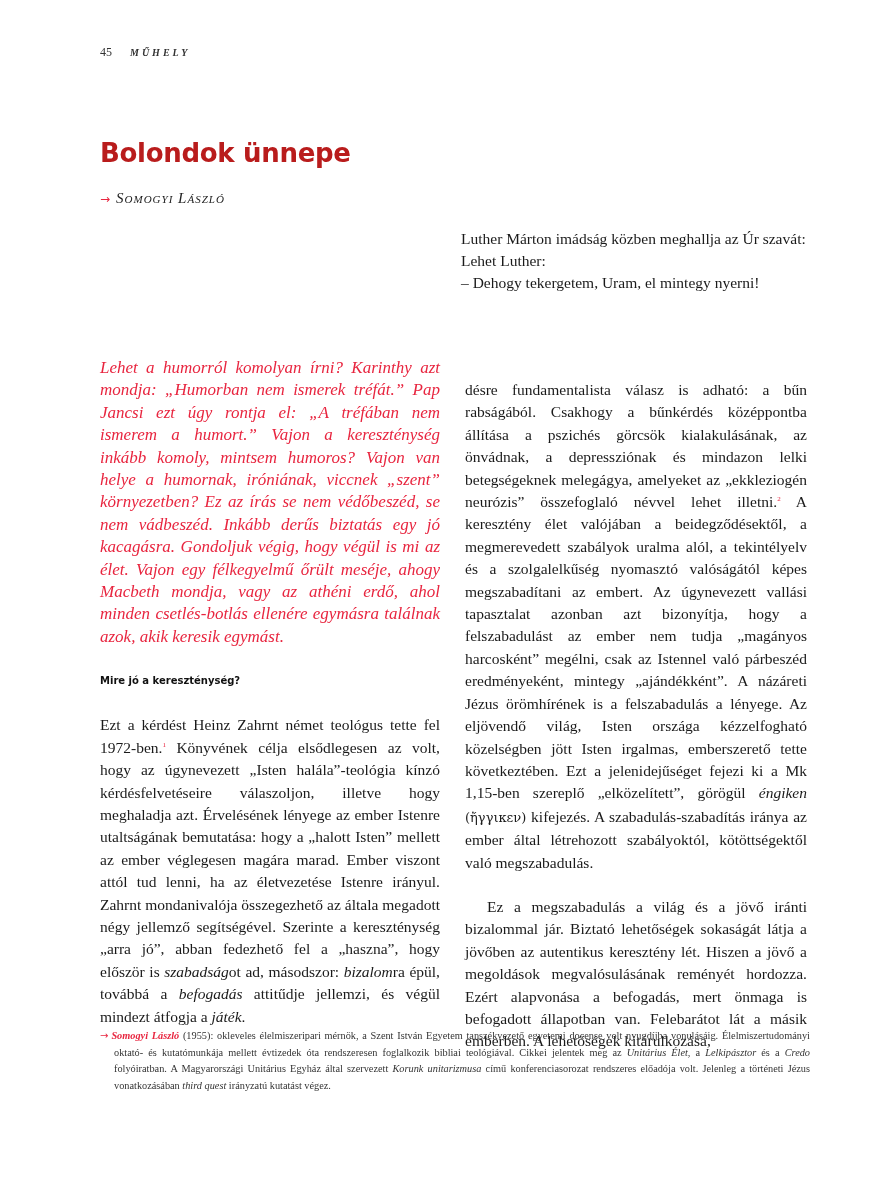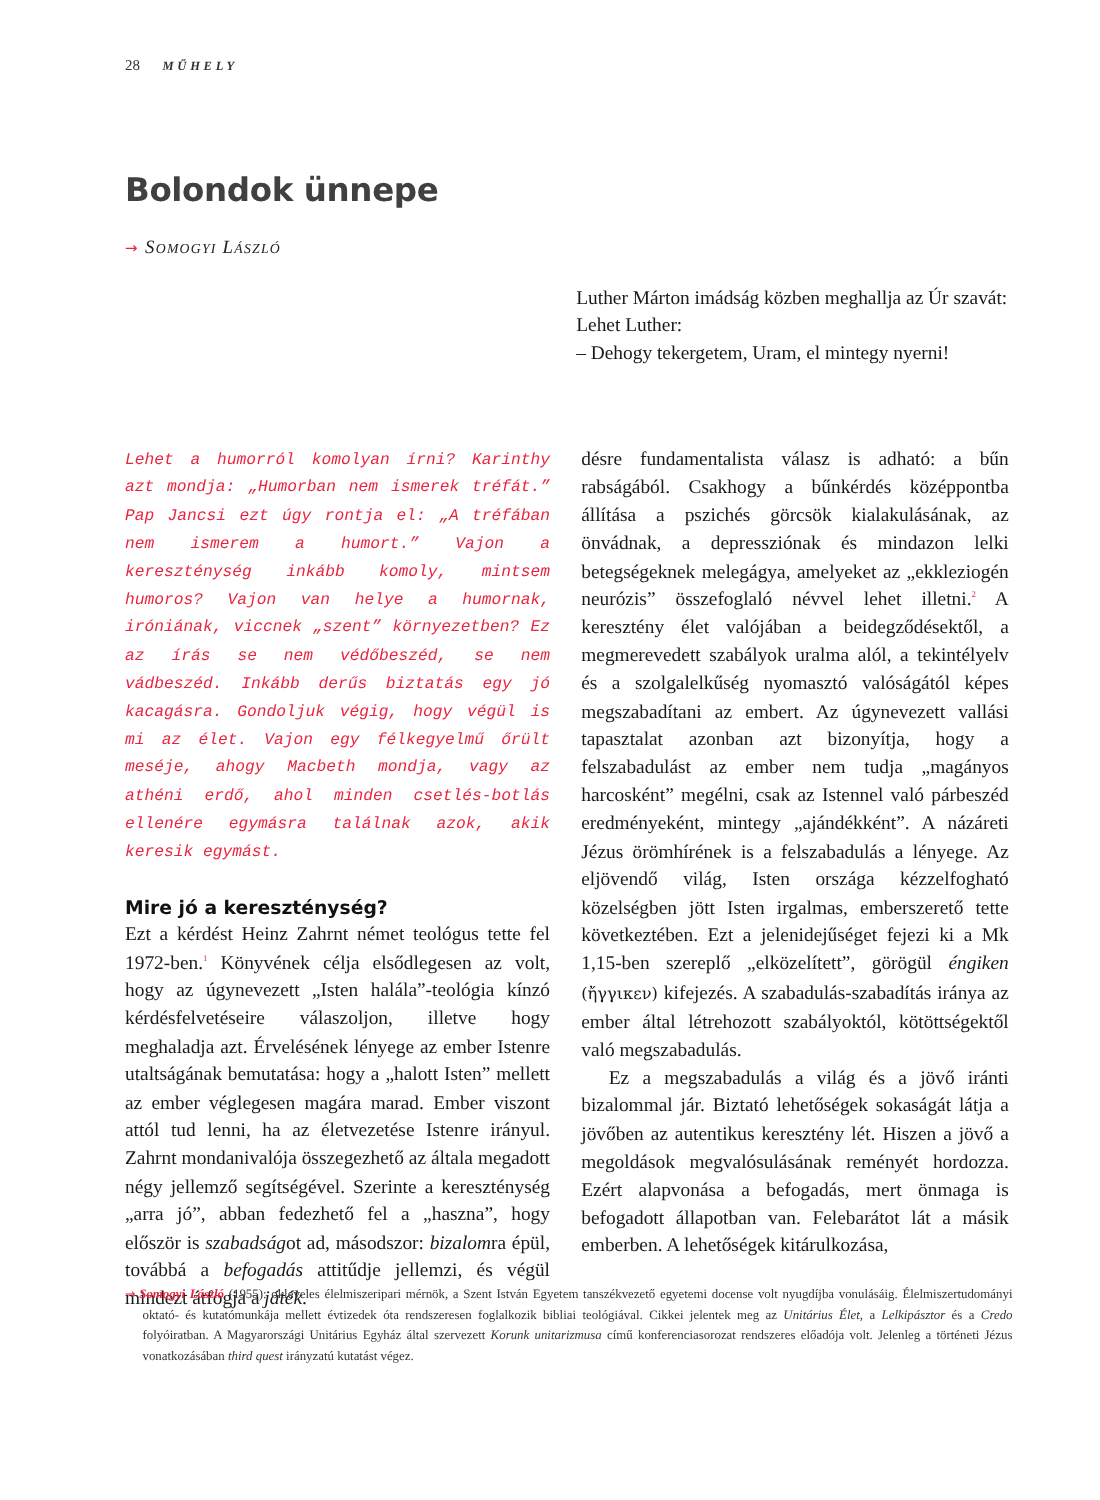--- a/index.html
+++ b/index.html
@@ -3,53 +3,53 @@
 <meta charset="utf-8">
 <style>
   * { margin: 0; padding: 0; box-sizing: border-box; }
   html, body { width: 880px; height: 1200px; background: #ffffff; overflow: hidden; }
   body { position: relative; font-family: "DejaVu Serif", serif; color: #1a1a1a; }
 
   .running-head { position: absolute; left: 100px; top: 45px; font-size: 11px; color: #333; display: flex; gap: 18px; align-items: baseline; }
   .running-head .page-num { font-family: "Liberation Serif", serif; font-size: 12px; }
   .running-head .section { font-family: "Liberation Serif", serif; font-style: italic; font-weight: bold; letter-spacing: 3px; font-size: 10px; }
 
-  .title { position: absolute; left: 100px; top: 138px; font-family: "DejaVu Sans", sans-serif; font-weight: bold; font-size: 26px; color: #404040; letter-spacing: -0.3px; }
+  .title { position: absolute; left: 100px; top: 138px; font-family: "DejaVu Sans", sans-serif; font-weight: bold; font-size: 26px; color: #b91c1c; letter-spacing: -0.3px; }
 
   .byline { position: absolute; left: 100px; top: 190px; font-family: "Liberation Serif", serif; font-size: 13px; color: #222; display: flex; align-items: baseline; gap: 6px; }
   .byline .arrow { color: #e8253f; font-family: "DejaVu Sans", sans-serif; font-size: 12px; }
   .byline .name { font-style: italic; font-variant: small-caps; letter-spacing: 1px; font-size: 15px; }
 
   .epigraph { position: absolute; left: 441px; top: 228px; width: 390px; font-family: "Liberation Serif", serif; font-size: 15.5px; line-height: 22px; color: #1a1a1a; margin-left: 20px; }
   .epigraph p { white-space: nowrap; }
 
   .col { position: absolute; top: 357px; width: 340px; font-family: "Liberation Serif", serif; font-size: 15.5px; line-height: 22.4px; color: #1a1a1a; text-align: justify; hyphens: manual; }
   .col-left { left: 100px; }
   .col-right { left: 465px; width: 342px; }
 
-  .lead { font-family: Liberation Mono, monospace; font-style: italic; font-size: 13px; line-height: 22.4px; color: #e8253f; text-align: justify; margin-bottom: 22px; }
+  .lead { font-family: Liberation Serif, serif; font-style: italic; font-size: 17px; line-height: 22.4px; color: #e8253f; text-align: justify; margin-bottom: 22px; }
 
-  .subhead { font-family: "DejaVu Sans", sans-serif; font-weight: bold; font-size: 15px; color: #111; line-height: 22px; margin-top: 8px; }
+  .subhead { font-family: "DejaVu Sans", sans-serif; font-weight: bold; font-size: 10px; color: #111; line-height: 22px; margin-top: 8px; }
 
-  .body p { text-indent: 0; }
+  .body p { text-indent: 0; margin-top: 22px; }
   .body p.indent { text-indent: 22px; }
   sup.fn { color: #e8253f; font-size: 7px; vertical-align: super; line-height: 0; }
   .greek { font-family: "DejaVu Serif", serif; font-size: 13px; }
 
   .footnote { position: absolute; left: 100px; top: 1028px; width: 710px; font-family: "Liberation Serif", serif; font-size: 10.3px; line-height: 16.5px; color: #333; text-align: justify; }
   .footnote .arrow { color: #e8253f; font-family: "DejaVu Sans", sans-serif; font-size: 10px; margin-right: 3px; }
   .footnote .fn-name { color: #e8253f; font-style: italic; font-weight: bold; }
   .footnote .fn-indent { padding-left: 14px; }
   .footnote .first { text-indent: -14px; }
 </style>
 </head>
 <body>
 
 <div class="running-head">
-  <span class="page-num">28</span>
+  <span class="page-num">45</span>
   <span class="section">MŰHELY</span>
 </div>
 
 <h1 class="title">Bolondok ünnepe</h1>
 
 <div class="byline">
   <span class="arrow">→</span>
   <span class="name">Somogyi László</span>
 </div>
 

